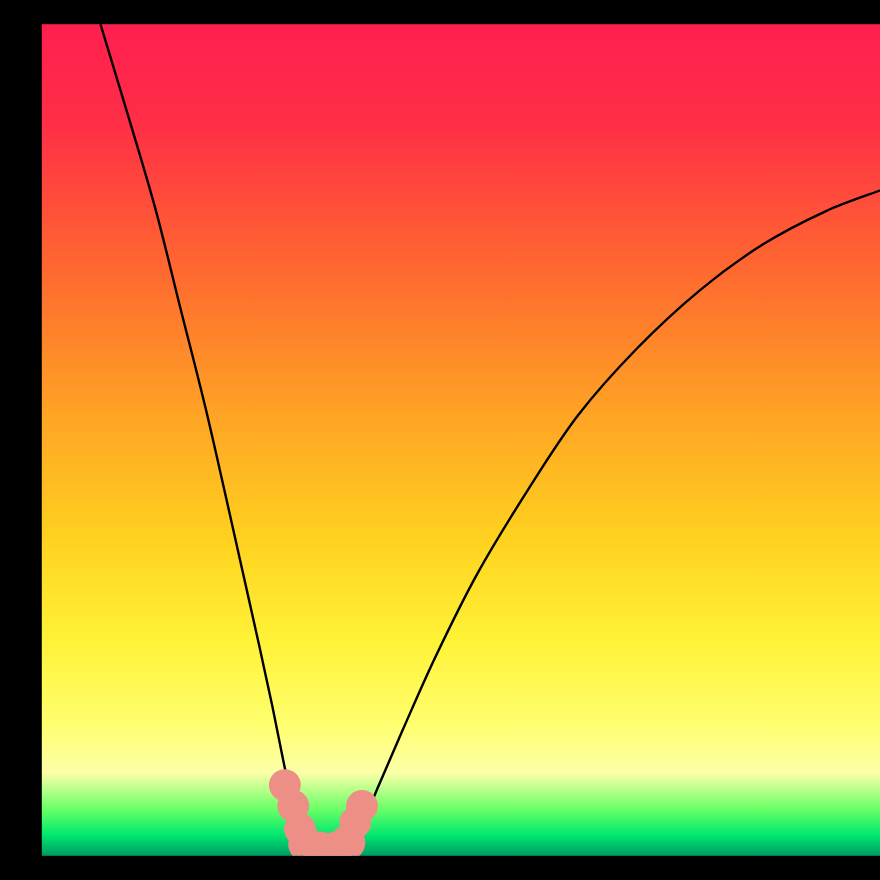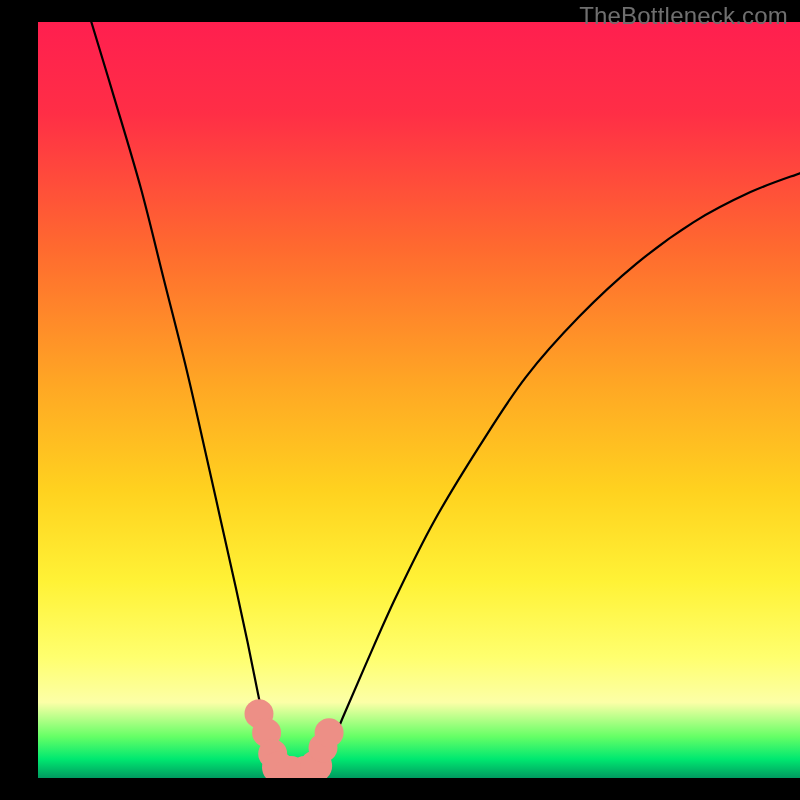--- a/index.html
+++ b/index.html
@@ -32,21 +32,20 @@
     left: 0; top: 0;
     width: 800px; height: 800px;
     display: block;
   }
 </style>
 </head>
 <body>
 
 <div class="frame">
 
-  <div class="watermark">TheBottleneck.com</div>
 
   <svg class="plot" viewBox="0 0 800 800" preserveAspectRatio="none">
     <defs>
       <linearGradient id="bg-grad" x1="0" y1="0" x2="0" y2="1">
           <stop offset="0%" stop-color="#ff1f4f"></stop>
           <stop offset="12%" stop-color="#ff2e46"></stop>
           <stop offset="30%" stop-color="#ff6a2f"></stop>
           <stop offset="48%" stop-color="#ffa724"></stop>
           <stop offset="62%" stop-color="#ffd21f"></stop>
           <stop offset="74%" stop-color="#fff236"></stop>

